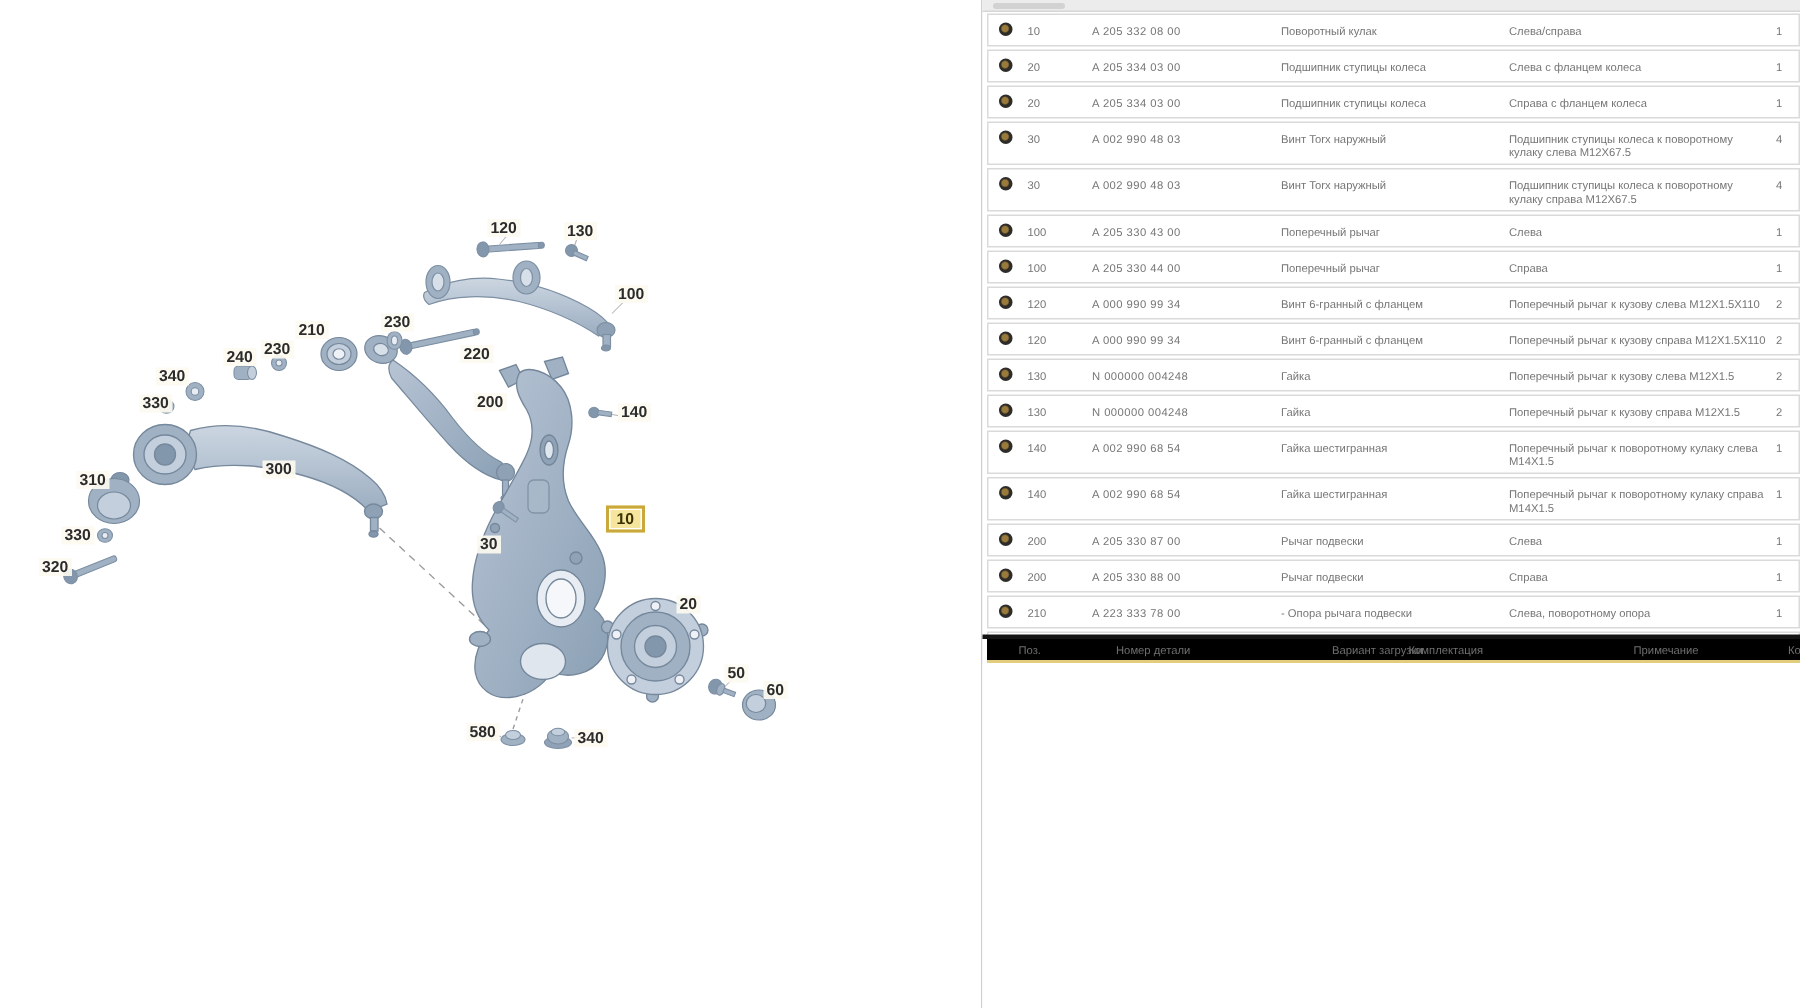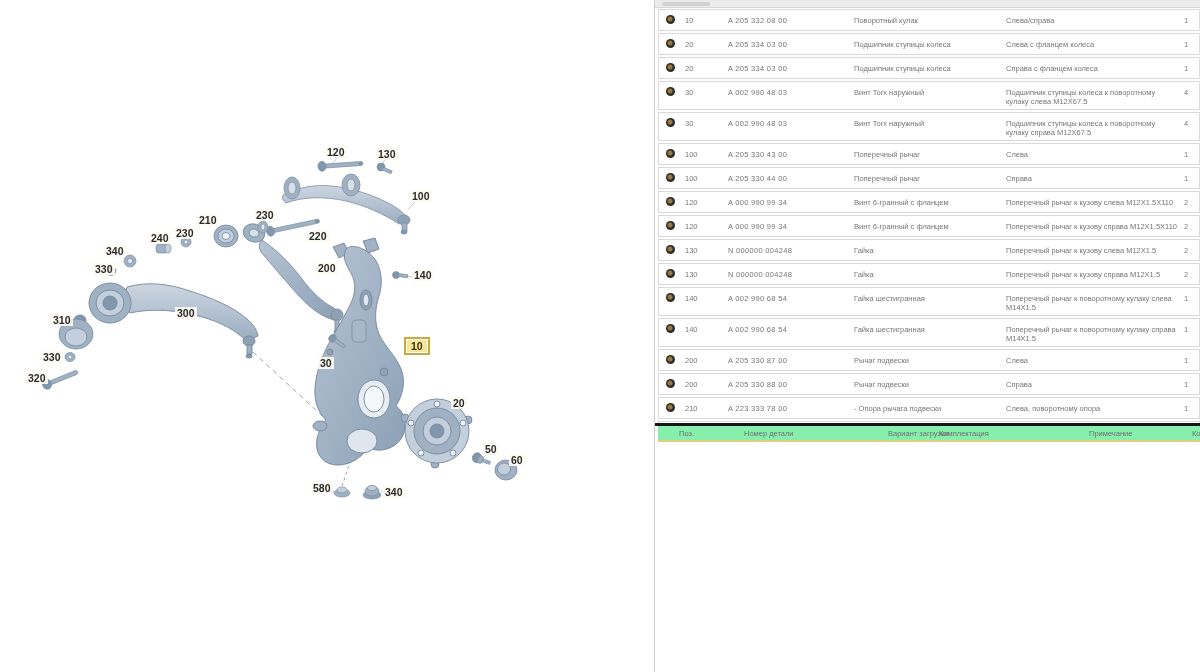--- a/index.html
+++ b/index.html
@@ -35,21 +35,21 @@
   .dot-icon{display:block;width:9px;height:9px;border-radius:50%;
     background:radial-gradient(circle at 45% 45%, #9a7a3a 0 2px, #2e2c28 3px);}
   .c-pos{width:43px;flex:none;font-size:7.5px;color:#767676;padding-top:2px;}
   .c-part{width:126px;flex:none;font-size:7.5px;color:#767676;padding-top:2px;letter-spacing:.3px;}
   .c-name{width:152px;flex:none;font-size:7.5px;color:#767676;padding-top:2px;padding-right:8px;box-sizing:border-box;}
   .c-note{width:178px;flex:none;font-size:7.5px;color:#767676;padding-top:2px;line-height:9px;padding-right:6px;box-sizing:border-box;}
   .c-qty{flex:1;font-size:7.5px;color:#767676;text-align:right;padding:2px 12px 0 0;}
 
   #black-divider{height:3px;background:#141414;margin:-7px 0 0 0;position:relative;z-index:3;}
 
-  #section-header{position:relative;height:14px;background:#86efac;border-bottom:2px solid #e2cd7e;margin-left:3px;text-align:right;}
+  #section-header{position:relative;height:14px;background:#000000;border-bottom:2px solid #e2cd7e;margin-left:3px;text-align:right;}
   #section-header span{position:absolute;top:3px;font-size:7.5px;color:#6f6f6f;white-space:nowrap;}
   .sh-pos{left:21px;} .sh-part{left:86px;} .sh-variant{left:214px;margin-left:16px;}
   .sh-config{left:281px;} .sh-note{left:431px;} .sh-qty{left:534px;}
   #below-header{height:240px;background:#fff;}
 </style>
 </head>
 <body>
 
 <div id="stage">
 

